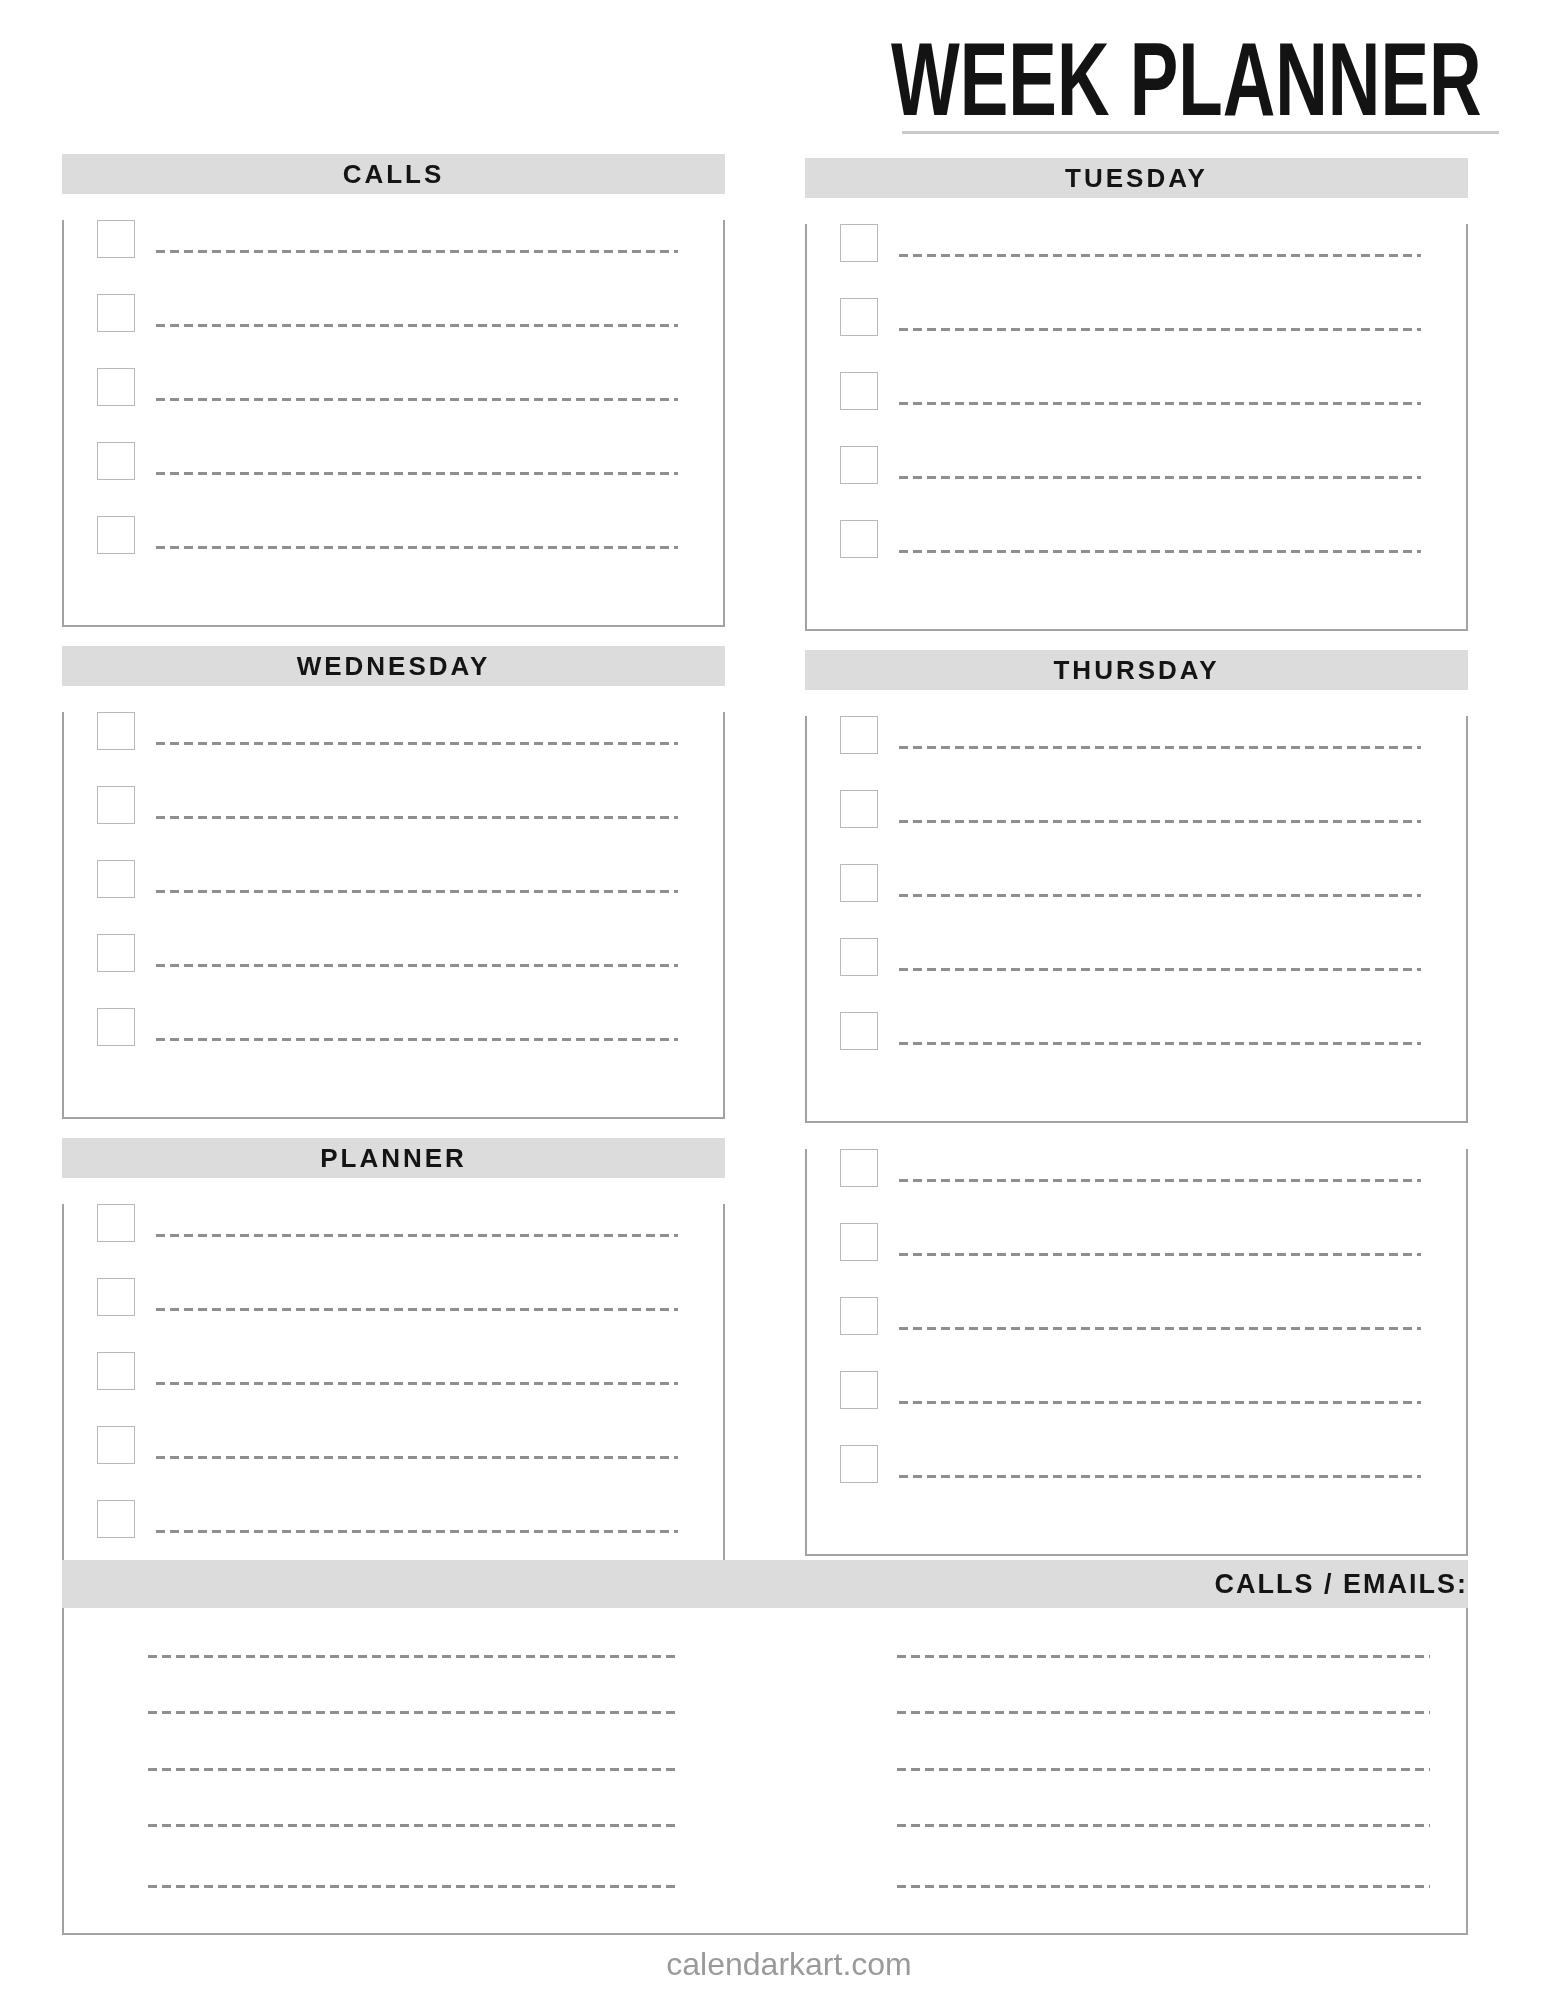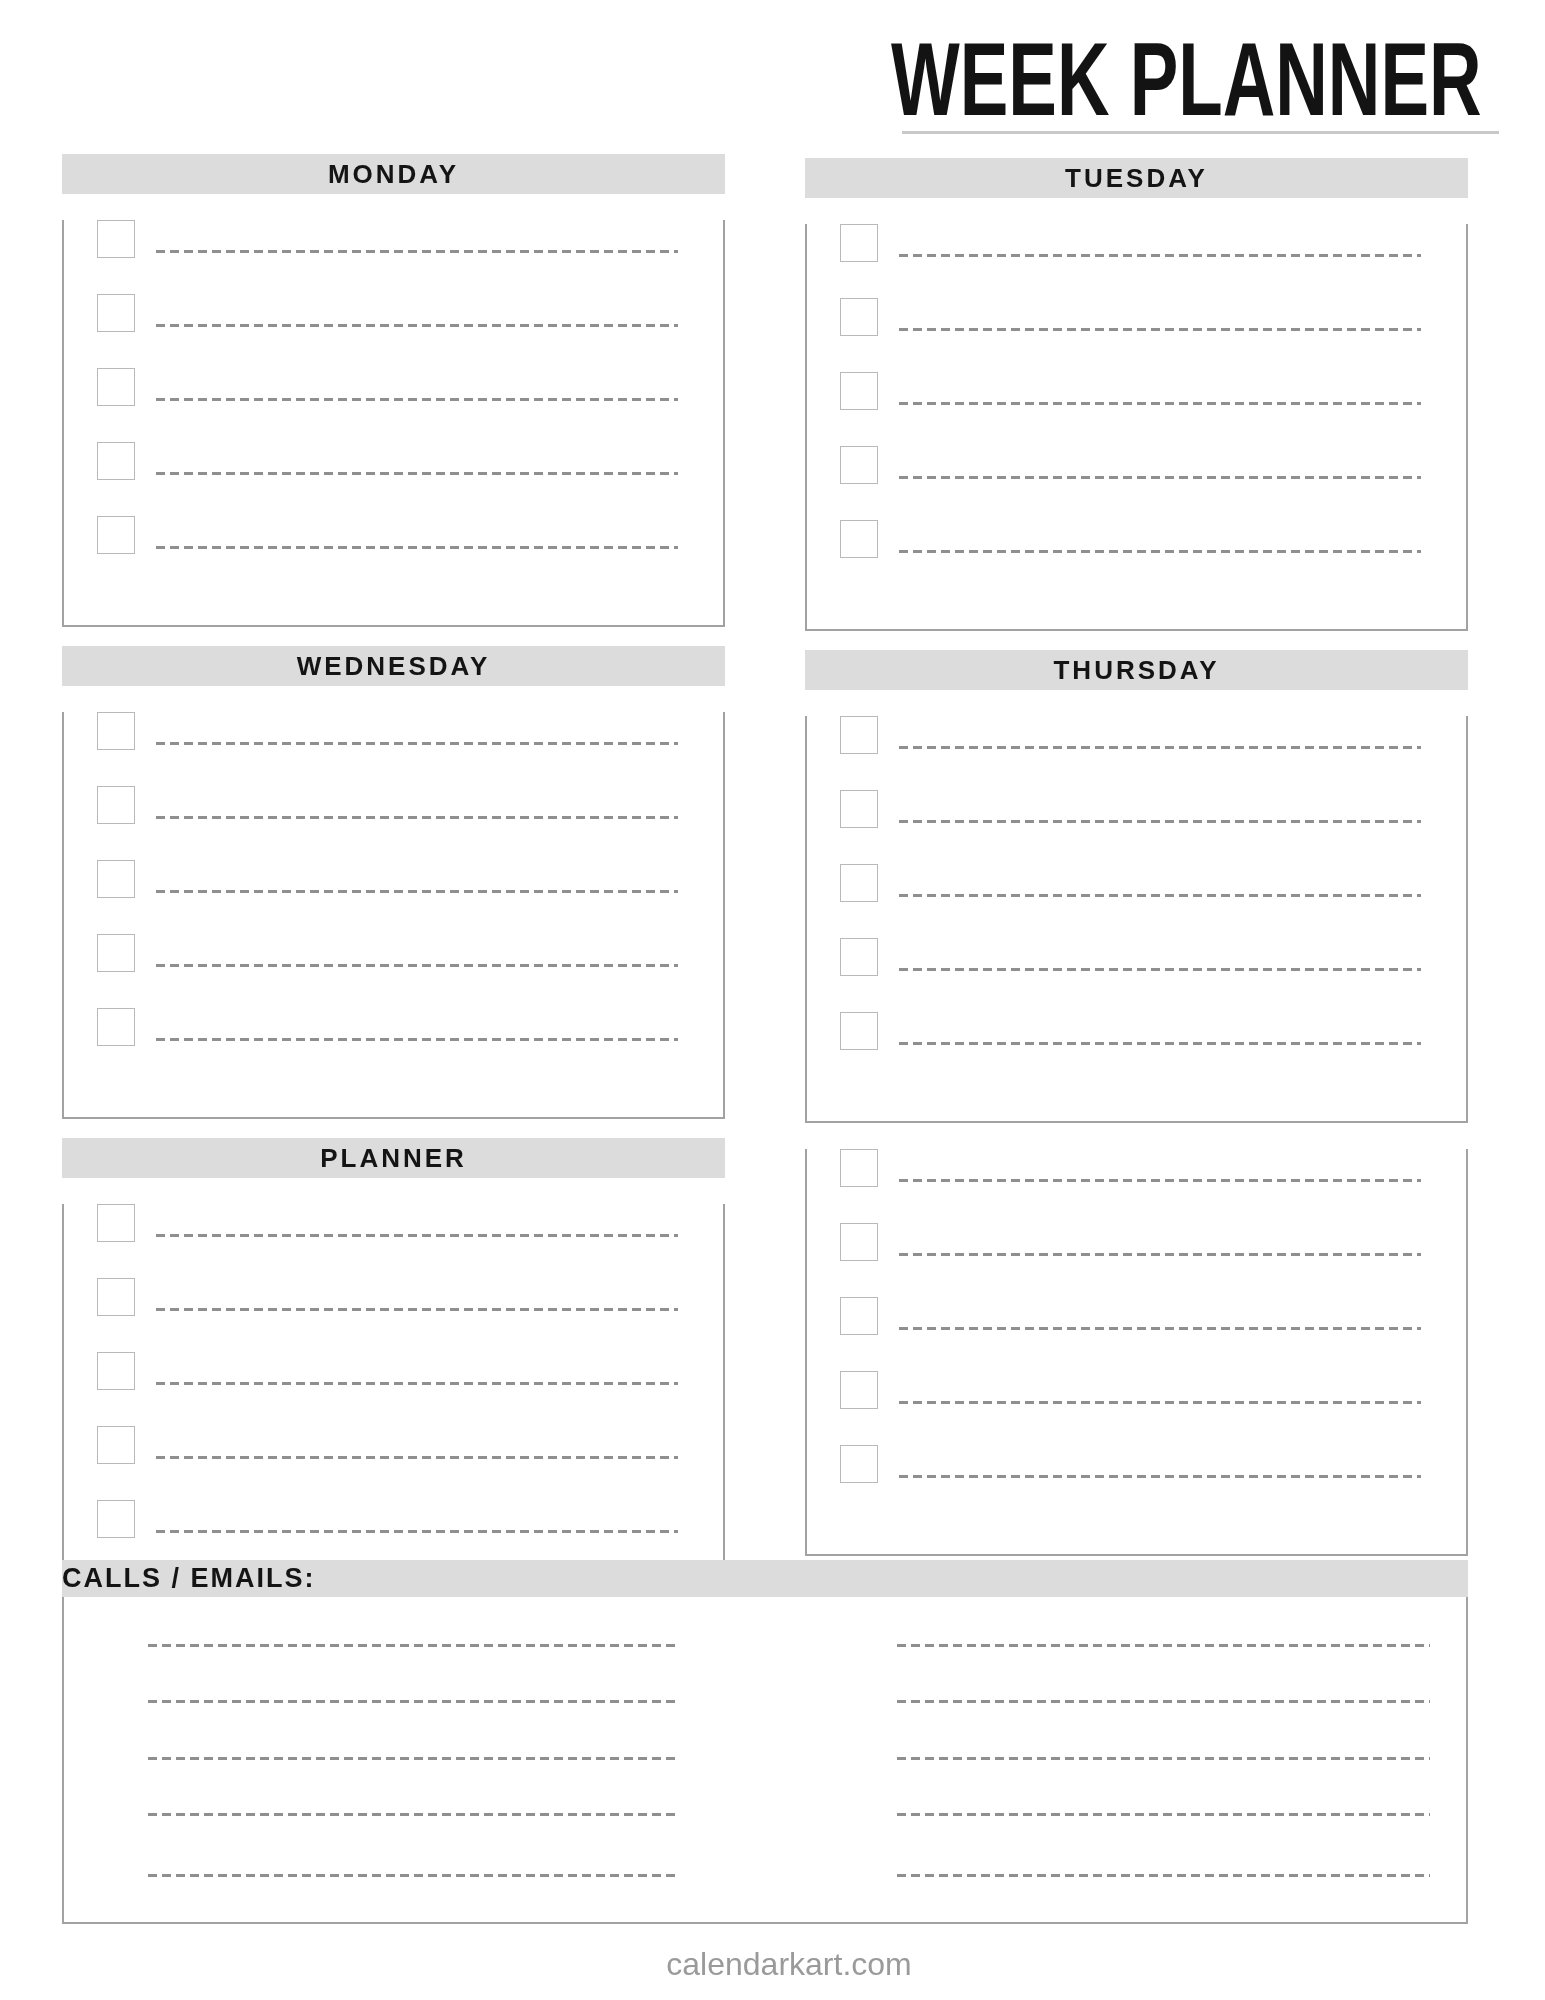--- a/index.html
+++ b/index.html
@@ -89,25 +89,25 @@
   }
 
   
   .calls {
     position: absolute;
     left: 62px;
     top: 1560px;
     width: 1406px;
   }
   .calls-header {
-    height: 37px;
+    height: 48px;
     background: #dcdcdc;
     display: flex;
     align-items: center;
-    justify-content: flex-start;
+    justify-content: flex-end;
     font-size: 27px;
     font-weight: bold;
     letter-spacing: 2px;
     color: #141414;
   }
   .calls-body {
     position: relative;
     box-sizing: border-box;
     height: 327px;
     border: 2px solid #a2a2a2;
@@ -140,21 +140,21 @@
 
 <div class="page">
 
   <div class="title">WEEK PLANNER</div>
   <div class="title-rule"></div>
 
   <div class="col col-left">
 
     <div class="panel">
       <div class="panel-header">
-        <span>MONDAY</span>
+        <span>CALLS</span>
       </div>
       <div class="panel-body">
         <div class="task-row">
             <div class="checkbox"></div>
             <div class="dash-line task-line"></div>
           </div>
         <div class="task-row">
             <div class="checkbox"></div>
             <div class="dash-line task-line"></div>
           </div>

